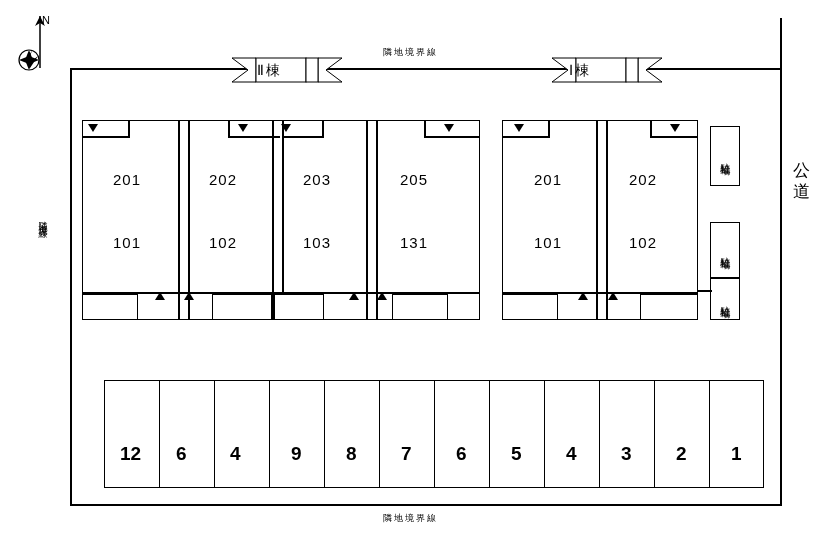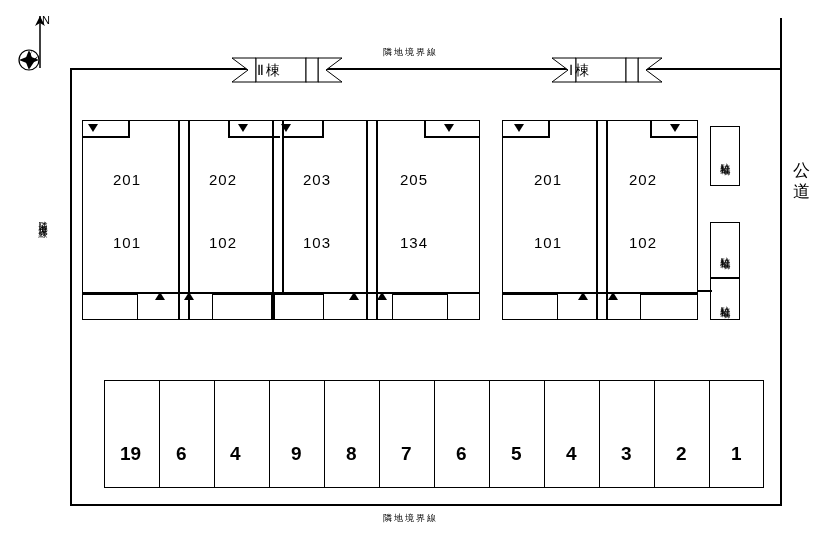--- a/index.html
+++ b/index.html
@@ -93,21 +93,21 @@
   <div class="arrow-d" style="left:444px;top:124px;"></div>
 
   <div class="txt unit-label" style="left:113px;top:171px;">201</div>
   <div class="txt unit-label" style="left:209px;top:171px;">202</div>
   <div class="txt unit-label" style="left:303px;top:171px;text-align:center;">203</div>
   <div class="txt unit-label" style="left:400px;top:171px;">205</div>
 
   <div class="txt unit-label" style="left:113px;top:234px;">101</div>
   <div class="txt unit-label" style="left:209px;top:234px;">102</div>
   <div class="txt unit-label" style="left:303px;top:234px;">103</div>
-  <div class="txt unit-label" style="left:400px;top:234px;">134</div>
+  <div class="txt unit-label" style="left:400px;top:234px;">131</div>
 
   <div class="ln" style="left:82px;top:292px;width:398px;height:2px;"></div>
   <div class="box" style="left:82px;top:294px;width:56px;height:26px;"></div>
   <div class="box" style="left:212px;top:294px;width:60px;height:26px;"></div>
   <div class="box" style="left:274px;top:294px;width:50px;height:26px;"></div>
   <div class="box" style="left:392px;top:294px;width:56px;height:26px;"></div>
 
   <div class="arrow-u" style="left:155px;top:292px;"></div>
   <div class="arrow-u" style="left:184px;top:292px;"></div>
   <div class="arrow-u" style="left:349px;top:292px;"></div>
@@ -154,21 +154,21 @@
   <div class="ln" style="left:269px;top:380px;width:1px;height:108px;"></div>
   <div class="ln" style="left:324px;top:380px;width:1px;height:108px;"></div>
   <div class="ln" style="left:379px;top:380px;width:1px;height:108px;"></div>
   <div class="ln" style="left:434px;top:380px;width:1px;height:108px;"></div>
   <div class="ln" style="left:489px;top:380px;width:1px;height:108px;"></div>
   <div class="ln" style="left:544px;top:380px;width:1px;height:108px;"></div>
   <div class="ln" style="left:599px;top:380px;width:1px;height:108px;"></div>
   <div class="ln" style="left:654px;top:380px;width:1px;height:108px;"></div>
   <div class="ln" style="left:709px;top:380px;width:1px;height:108px;"></div>
 
-  <div class="txt pk-num" style="left:120px;top:443px;">19</div>
+  <div class="txt pk-num" style="left:120px;top:443px;">12</div>
   <div class="txt pk-num" style="left:176px;top:443px;">6</div>
   <div class="txt pk-num" style="left:230px;top:443px;">4</div>
   <div class="txt pk-num" style="left:291px;top:443px;">9</div>
   <div class="txt pk-num" style="left:346px;top:443px;">8</div>
   <div class="txt pk-num" style="left:401px;top:443px;">7</div>
   <div class="txt pk-num" style="left:456px;top:443px;">6</div>
   <div class="txt pk-num" style="left:511px;top:443px;">5</div>
   <div class="txt pk-num" style="left:566px;top:443px;">4</div>
   <div class="txt pk-num" style="left:621px;top:443px;">3</div>
   <div class="txt pk-num" style="left:676px;top:443px;">2</div>

